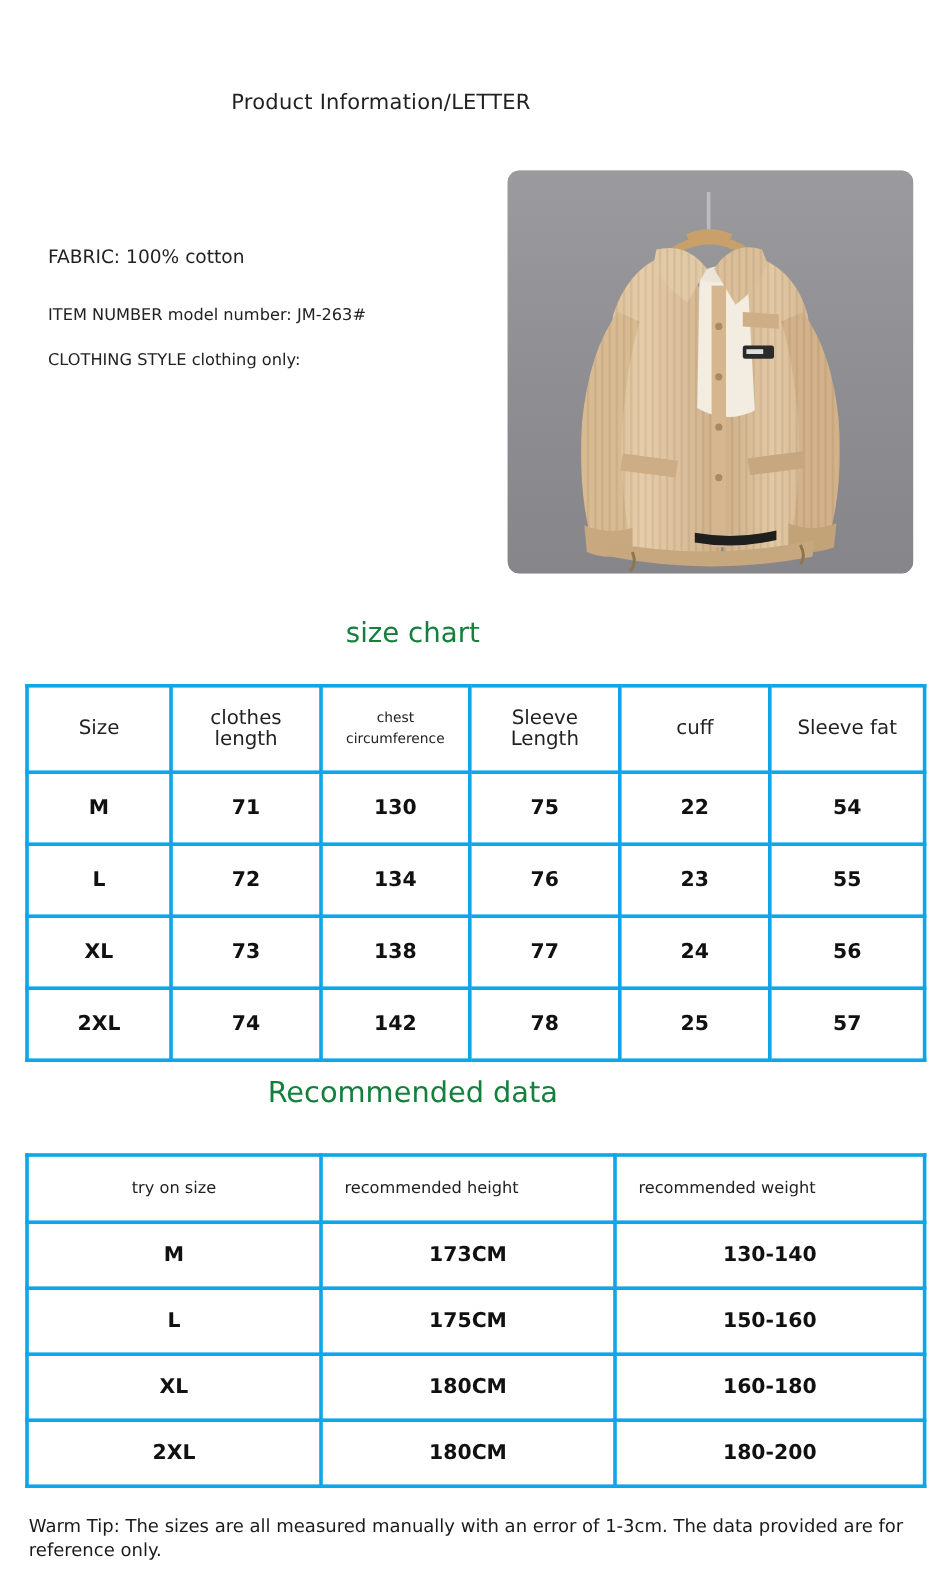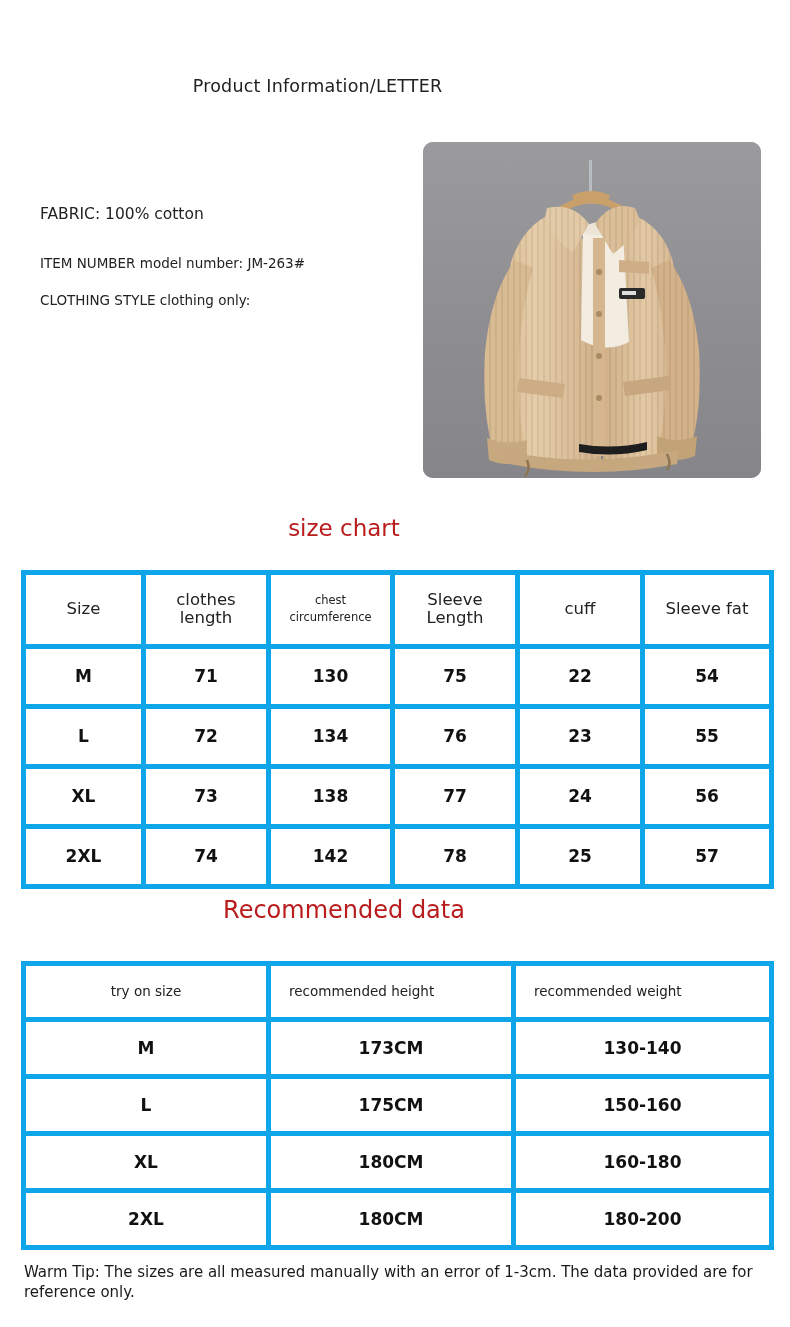--- a/index.html
+++ b/index.html
@@ -58,33 +58,33 @@
   }
   .photo svg { display: block; }
 
   
   .section-heading {
     position: absolute;
     width: 688px;
     left: 0;
     text-align: center;
     font-size: 23px;
-    color: #b91c1c;
+    color: #15803d;
   }
   .heading-size-chart { top: 515px; }
   .heading-recommended { top: 896px; font-size: 24px; }
 
   
   table {
     border-collapse: collapse;
     position: absolute;
     table-layout: fixed;
   }
   table td, table th {
-    border: 5px solid #0ea5e9;
+    border: 3px solid #0ea5e9;
     text-align: center;
     vertical-align: middle;
     padding: 16px 4px;
   }
 
   
   #size-chart-table {
     top: 570px;
     left: 21px;
     width: 748px;

